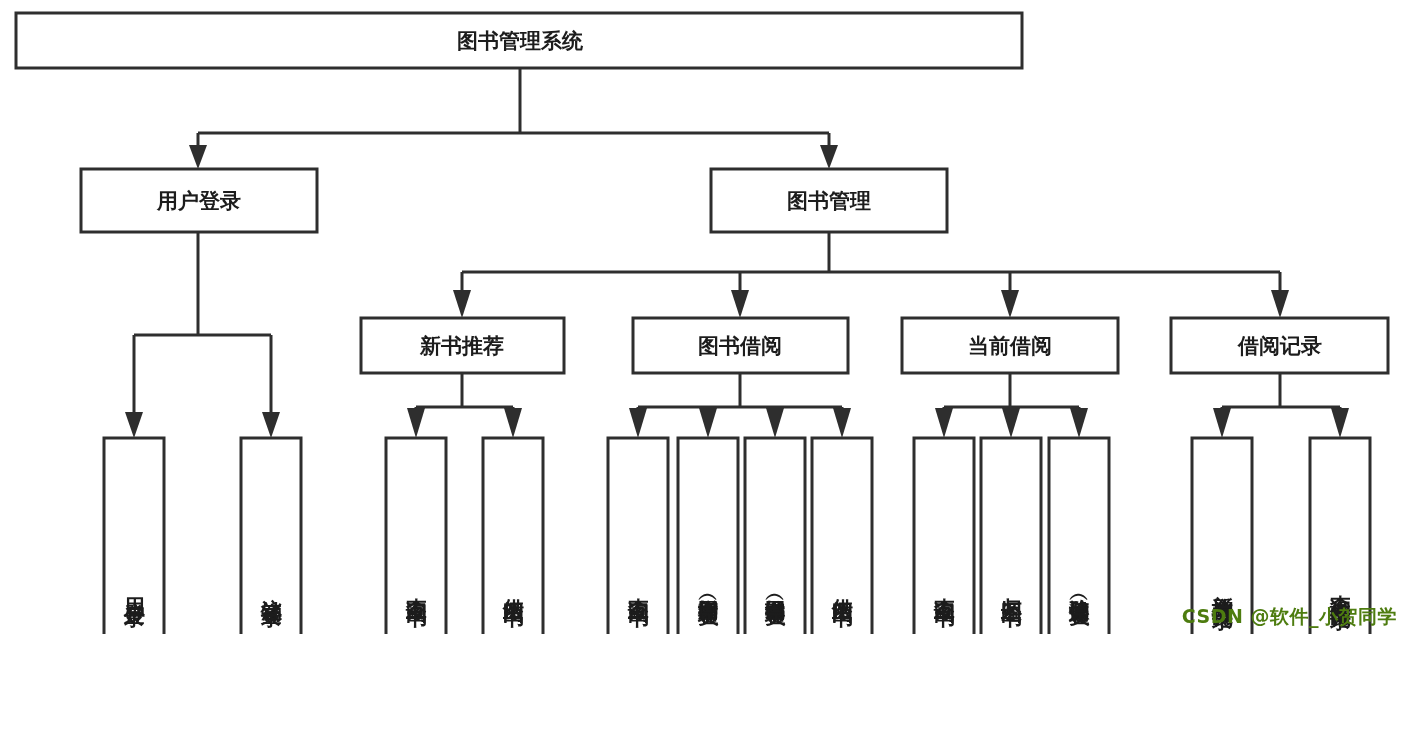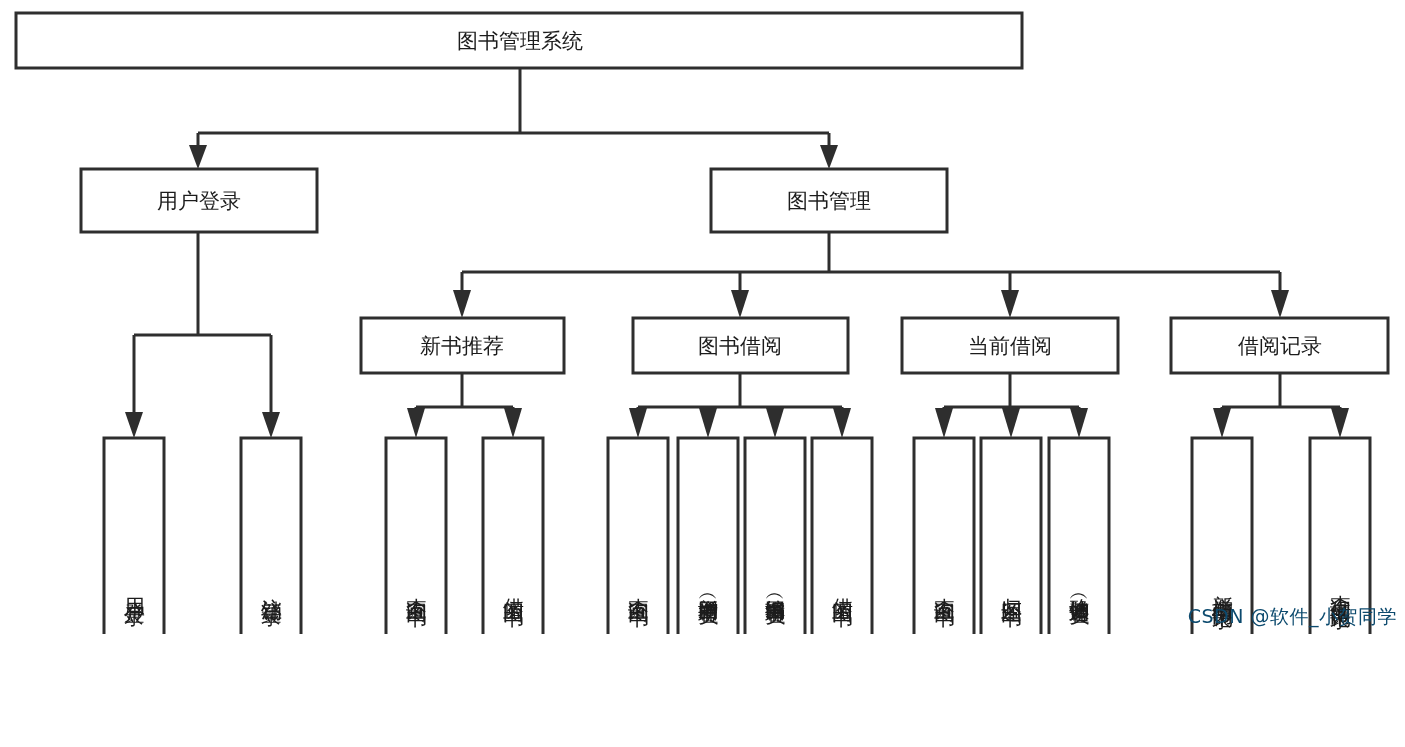--- a/index.html
+++ b/index.html
@@ -10,20 +10,21 @@
   }
   body {
     font-family: "DejaVu Sans", "Liberation Sans", sans-serif;
   }
   #diagram-root {
     position: relative;
     width: 1405px;
     height: 634px;
     background: #ffffff;
     overflow: hidden;
+    font-weight: bold;
   }
   svg.tree-canvas {
     position: absolute;
     left: 0;
     top: 0;
     width: 1405px;
     height: 747px;
     display: block;
   }
   .node-box {
@@ -69,21 +70,21 @@
   .leaf-label.tight {
     letter-spacing: 1px;
     font-size: 20px;
   }
   .watermark {
     position: absolute;
     right: 8px;
     bottom: 4px;
     font-family: "DejaVu Sans", "Liberation Sans", sans-serif;
     font-size: 19px;
-    color: #0c4a6e;
+    color: #4d7c0f;
     letter-spacing: 0.5px;
     white-space: nowrap;
     pointer-events: none;
   }
 </style>
 </head>
 <body>
 
 <div id="diagram-root">
 

